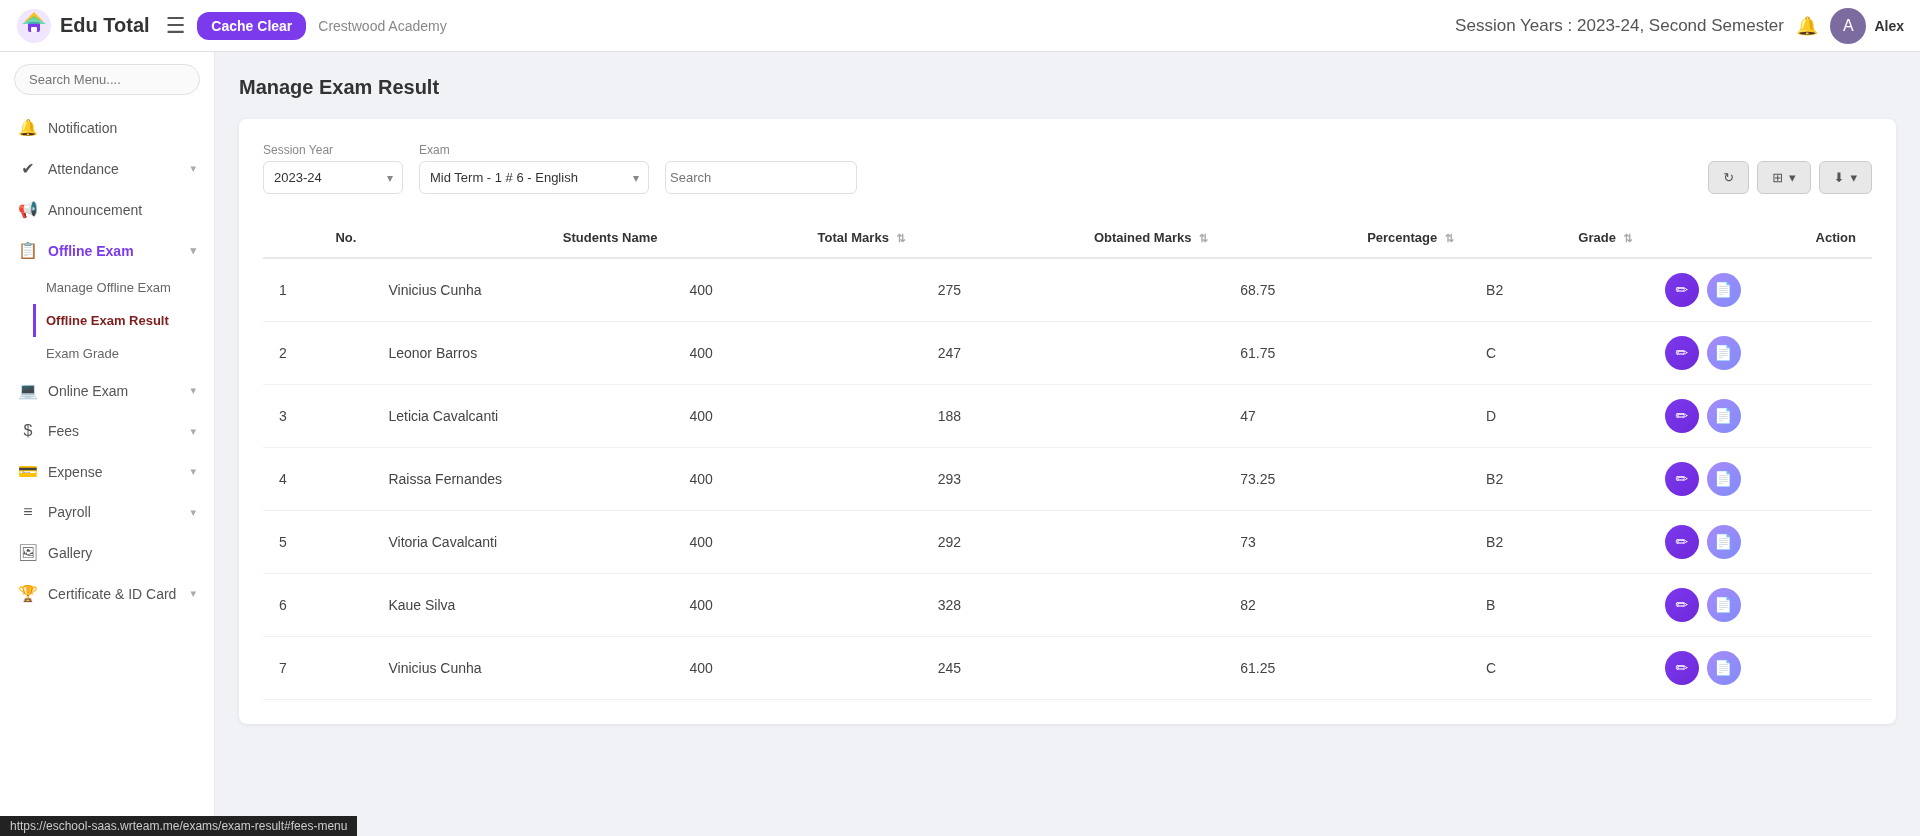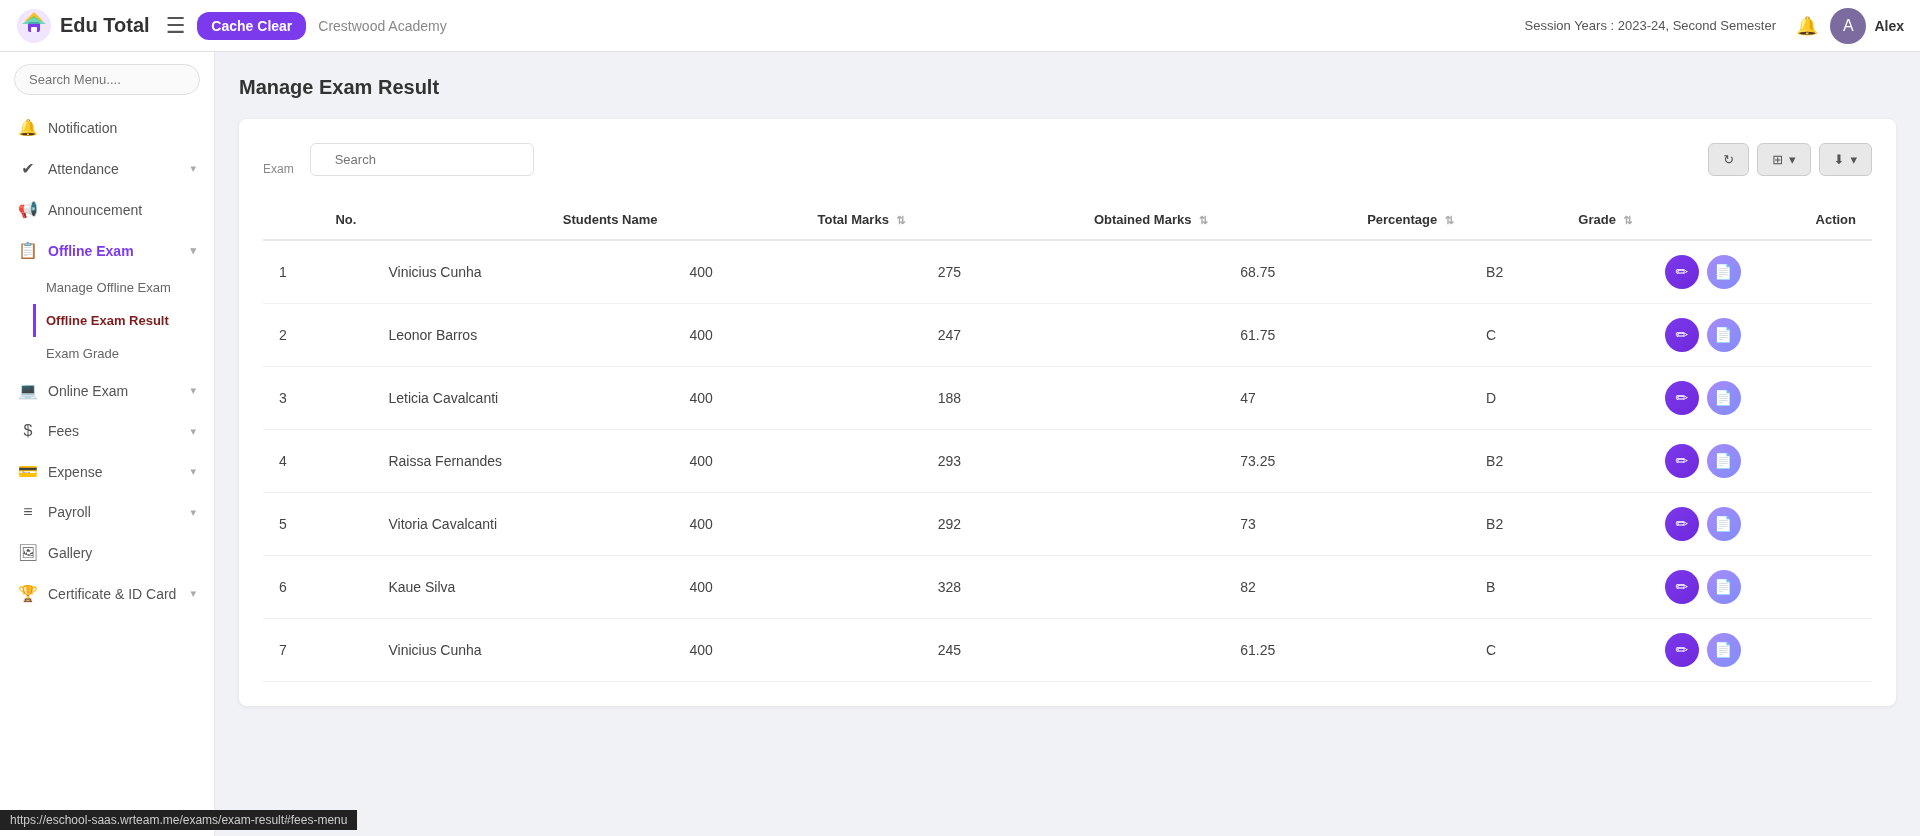--- a/index.html
+++ b/index.html
@@ -12,21 +12,21 @@
       position: relative; z-index: 10;
     }
     .topnav-logo { display: flex; align-items: center; gap: 8px; margin-right: 16px; }
     .topnav-logo-text { font-size: 20px; font-weight: 700; color: #333; }
     .topnav-hamburger { font-size: 22px; color: #555; margin-right: 12px; cursor: pointer; }
     .cache-clear-btn {
       background: #7c3aed; color: #fff; border: none; border-radius: 12px;
       padding: 6px 14px; font-size: 14px; font-weight: 600; cursor: pointer; margin-right: 12px;
     }
     .school-name { font-size: 14px; color: #888; flex: 1; }
-    .session-info { font-size: 13px; color: #555; margin-right: 20px; }
+    .session-info { font-size: 17px; color: #555; margin-right: 12px; }
     .notif-icon { font-size: 18px; color: #888; margin-right: 12px; cursor: pointer; }
     .avatar-wrap { display: flex; align-items: center; gap: 8px; cursor: pointer; }
     .avatar { width: 36px; height: 36px; border-radius: 50%; background: #ccc; overflow: hidden; display: flex; align-items: center; justify-content: center; font-size: 16px; color: #fff; background: #7c6b9e; }
     .avatar-name { font-size: 14px; color: #333; font-weight: 600; }
 
     
     .layout { display: flex; flex: 1; overflow: hidden; }
 
     
     .sidebar {
@@ -69,22 +69,22 @@
       font-size: 13px; color: #333; background: #fff; appearance: none;
       cursor: pointer; min-width: 140px; outline: none;
     }
     .select-wrap { position: relative; display: inline-block; }
     .select-wrap::after {
       content: '▾'; position: absolute; right: 10px; top: 50%; transform: translateY(-50%);
       pointer-events: none; color: #888; font-size: 12px;
     }
     .search-wrap { flex: 1; display: flex; align-items: flex-end; }
     .search-input {
-      border: 1px solid #e0e0e0; border-radius: 6px; padding: 8px 24px;
-      font-size: 13px; width: 224px; outline: none;
+      border: 1px solid #e0e0e0; border-radius: 6px; padding: 8px 4px;
+      font-size: 13px; width: 192px; outline: none;
     }
     .action-btns { display: flex; gap: 8px; align-items: flex-end; margin-left: auto; }
     .action-btn {
       border: 1px solid #ccc; background: #e8e8e8; border-radius: 6px;
       padding: 8px 14px; cursor: pointer; display: flex; align-items: center; gap: 6px;
       font-size: 13px; color: #555;
     }
     .refresh-btn { background: #e8e8e8; }
 
     
@@ -100,21 +100,21 @@
     .action-cell { display: flex; gap: 8px; }
     .action-icon-btn {
       width: 34px; height: 34px; border-radius: 50%; border: none; cursor: pointer;
       display: flex; align-items: center; justify-content: center; font-size: 15px; color: #fff;
     }
     .edit-btn { background: linear-gradient(135deg, #7c3aed, #6d28d9); }
     .doc-btn { background: linear-gradient(135deg, #a78bfa, #818cf8); }
 
     
     .urlbar {
-      position: fixed; bottom: 6px; left: 0; background: #222; color: #ccc;
+      position: fixed; bottom: 0; left: 0; background: #222; color: #ccc;
       font-size: 12px; padding: 3px 10px; z-index: 100;
     }
 
     
     .logo-svg { width: 36px; height: 36px; }
   </style>
 </head>
 <body>
 
 <div class="topnav">
@@ -200,21 +200,37 @@
     </div>
   </aside>
 
   <main class="main">
     <h1 class="page-title">Manage Exam Result</h1>
 
     <div class="card">
 
       <div class="filters-row">
         <div class="filter-group">
+          <label class="filter-label">Session Year</label>
+          <div class="select-wrap">
+            <select class="filter-select">
+              <option>2022-23</option>
+              <option selected="">2023-24</option>
+              <option>2024-25</option>
+            </select>
+          </div>
+        </div>
+        <div class="filter-group">
           <label class="filter-label">Exam</label>
+          <div class="select-wrap">
+            <select class="filter-select" style="min-width:230px">
+              <option selected="">Mid Term - 1 # 6 - English</option>
+              <option>Final Term</option>
+            </select>
+          </div>
         </div>
         <div class="search-wrap">
           <input class="search-input" type="text" placeholder="Search" style="">
         </div>
         <div class="action-btns">
           <button class="action-btn refresh-btn">
             <span>↻</span>
           </button>
           <button class="action-btn">
             <span>⊞</span>

